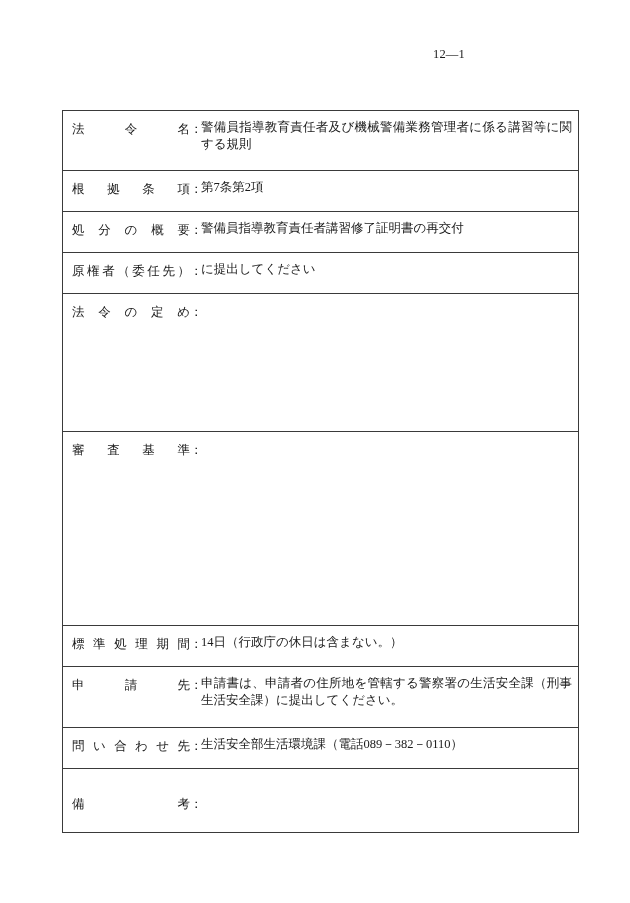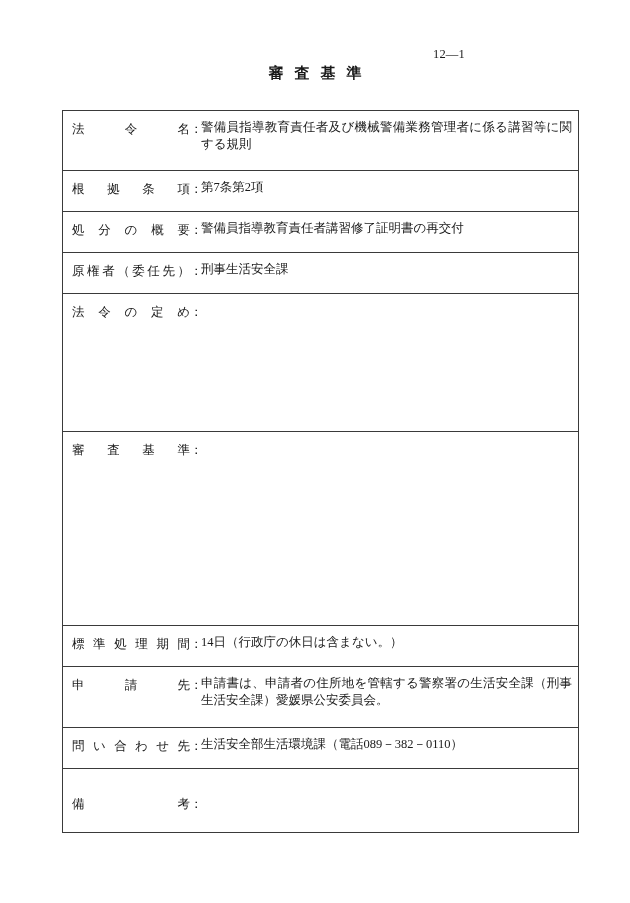--- a/index.html
+++ b/index.html
@@ -128,21 +128,20 @@
 
   .h-remarks .cell-inner { padding-top: 25px; }
 </style>
 </head>
 <body>
 
 <div class="page">
 
   <div class="page-number">12—1</div>
 
-  <div class="doc-title">審査基準</div>
 
 
   <table class="form-table">
     <tbody>
 
       <tr class="h-law">
         <td>
           <div class="cell-inner">
             <span class="row-label">
                 <span class="ch">法</span>
@@ -193,21 +192,21 @@
                 <span class="ch">原</span>
                 <span class="ch">権</span>
                 <span class="ch">者</span>
                 <span class="ch">（</span>
                 <span class="ch">委</span>
                 <span class="ch">任</span>
                 <span class="ch">先</span>
                 <span class="ch">）</span>
               </span>
             <span class="row-colon">：</span>
-            <span class="row-value">刑事生活安全課</span>
+            <span class="row-value">に提出してください</span>
           </div>
         </td>
       </tr>
 
       <tr class="h-provision">
         <td>
           <div class="cell-inner">
             <span class="row-label">
                 <span class="ch">法</span>
                 <span class="ch">令</span>
@@ -255,21 +254,21 @@
 
       <tr class="h-apply">
         <td>
           <div class="cell-inner">
             <span class="row-label">
                 <span class="ch">申</span>
                 <span class="ch">請</span>
                 <span class="ch">先</span>
               </span>
             <span class="row-colon">：</span>
-            <span class="row-value">申請書は、申請者の住所地を管轄する警察署の生活安全課（刑事生活安全課）愛媛県公安委員会。</span>
+            <span class="row-value">申請書は、申請者の住所地を管轄する警察署の生活安全課（刑事生活安全課）に提出してください。</span>
           </div>
         </td>
       </tr>
 
       <tr class="h-contact">
         <td>
           <div class="cell-inner">
             <span class="row-label">
                 <span class="ch">問</span>
                 <span class="ch">い</span>

